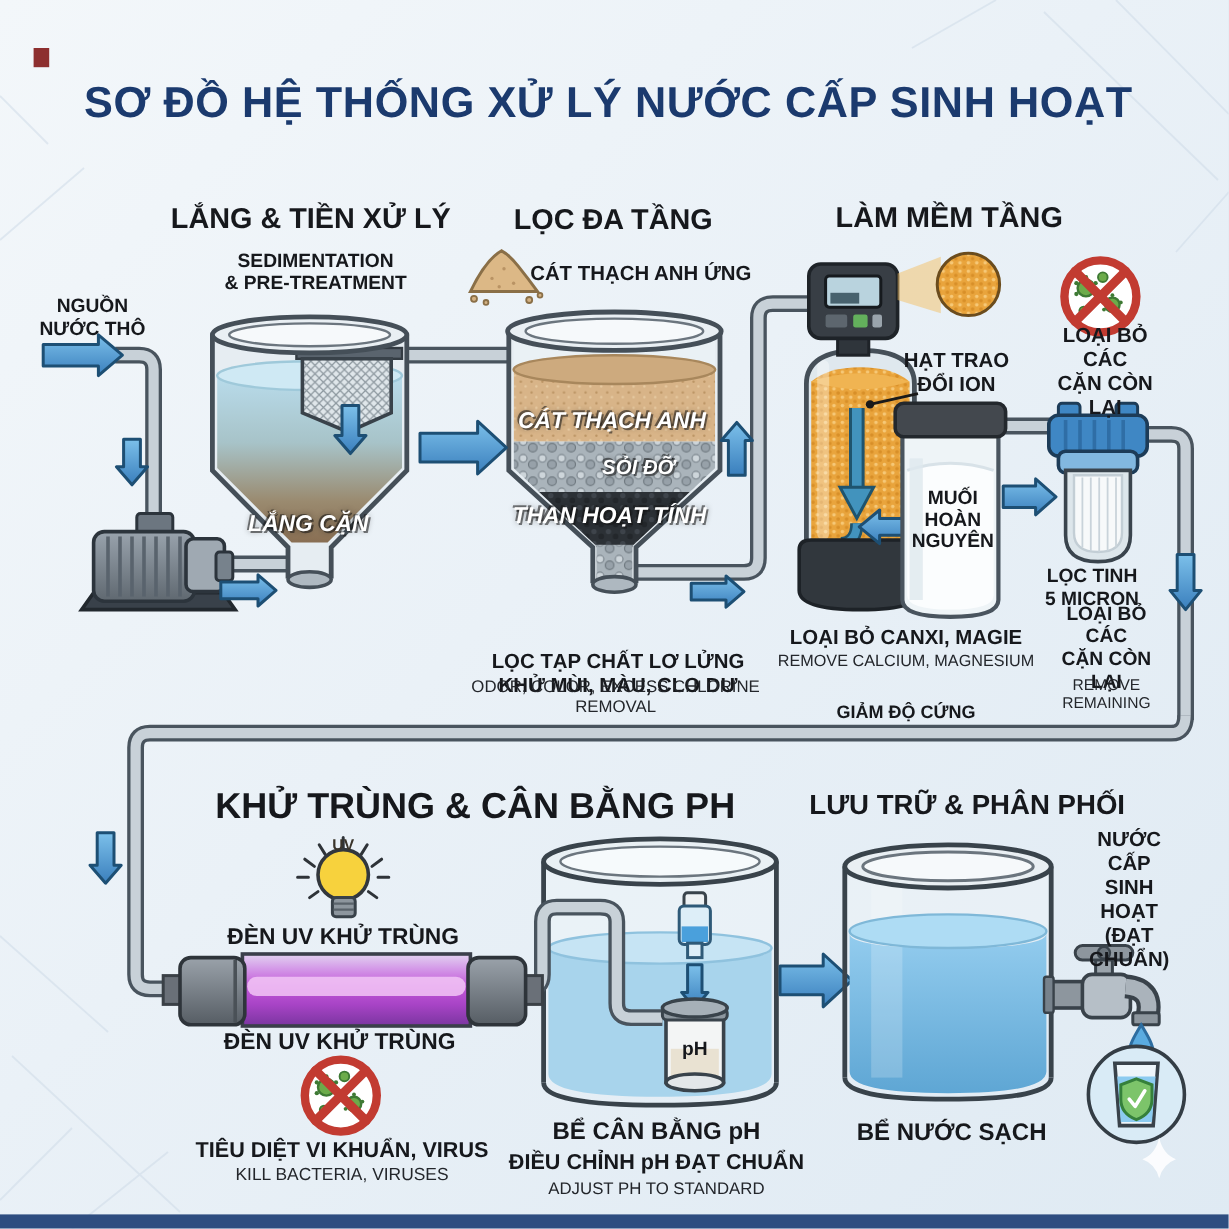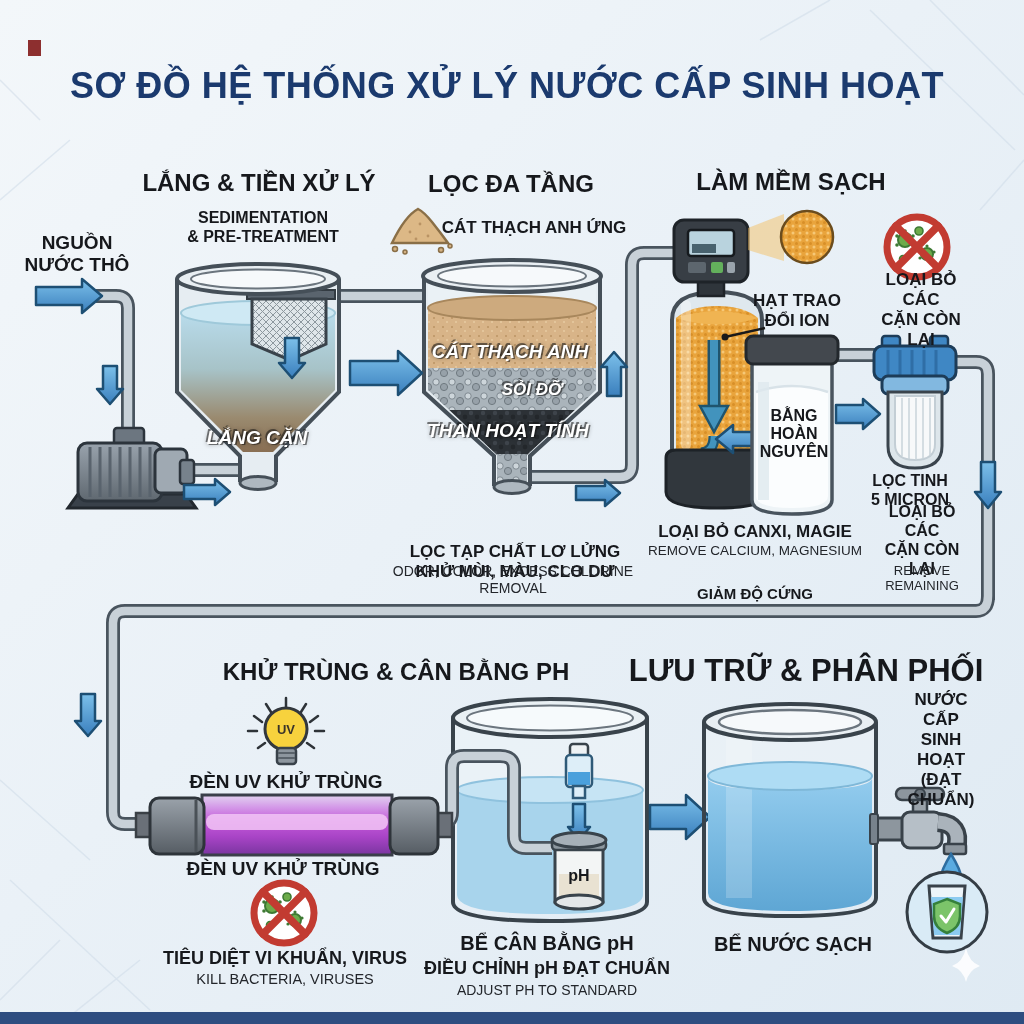--- a/index.html
+++ b/index.html
@@ -332,61 +332,61 @@
 </g>
 
 <rect x="0" y="1012" width="1024" height="12" fill="#2e4d80"></rect>
 </svg>
 
 <div class="lbl" style="left:507px;top:86px;font-size:36px;font-weight:700;color:#1b3a6e;letter-spacing:.5px;white-space:nowrap">SƠ ĐỒ HỆ THỐNG XỬ LÝ NƯỚC CẤP SINH HOẠT</div>
 
 <div class="lbl" style="left:259px;top:183px;font-size:24px">LẮNG &amp; TIỀN XỬ LÝ</div>
 <div class="lbl" style="left:263px;top:228px;font-size:16px">SEDIMENTATION
 &amp; PRE-TREATMENT</div>
-<div class="lbl" style="left:77px;top:254px;font-size:19px">NGUỒN
+<div class="lbl" style="left:77px;top:266px;font-size:16px">NGUỒN
 NƯỚC THÔ</div>
 <div class="lbl w" style="left:257px;top:438px;font-size:19px">LẮNG CẶN</div>
 
 <div class="lbl" style="left:511px;top:184px;font-size:24px">LỌC ĐA TẦNG</div>
 <div class="lbl" style="left:534px;top:228px;font-size:17px">CÁT THẠCH ANH ỨNG</div>
 <div class="lbl w" style="left:510px;top:352px;font-size:19px">CÁT THẠCH ANH</div>
 <div class="lbl w" style="left:532px;top:390px;font-size:17px">SỎI ĐỠ</div>
 <div class="lbl w" style="left:508px;top:431px;font-size:19px">THAN HOẠT TÍNH</div>
 <div class="lbl" style="left:515px;top:562px;font-size:17px">LỌC TẠP CHẤT LƠ LỬNG
 KHỬ MÙI, MÀU, CLO DƯ</div>
 <div class="lbl en" style="left:513px;top:580px;font-size:14px">ODOR, COLOR, EXCESS CHLORINE
 REMOVAL</div>
 
-<div class="lbl" style="left:791px;top:182px;font-size:24px">LÀM MỀM SẠCH</div>
+<div class="lbl" style="left:791px;top:182px;font-size:24px">LÀM MỀM TẦNG</div>
 <div class="lbl" style="left:797px;top:311px;font-size:17px">HẠT TRAO
 ĐỔI ION</div>
 <div class="lbl" style="left:921px;top:310px;font-size:17px">LOẠI BỎ CÁC
 CẶN CÒN LẠI</div>
-<div class="lbl" style="left:794px;top:434px;font-size:16px;line-height:1.12">BẰNG
+<div class="lbl" style="left:794px;top:434px;font-size:16px;line-height:1.12">MUỐI
 HOÀN
 NGUYÊN</div>
 <div class="lbl" style="left:755px;top:532px;font-size:17px">LOẠI BỎ CANXI, MAGIE</div>
 <div class="lbl en" style="left:755px;top:551px;font-size:13.5px">REMOVE CALCIUM, MAGNESIUM</div>
 <div class="lbl" style="left:755px;top:594px;font-size:15px">GIẢM ĐỘ CỨNG</div>
 <div class="lbl" style="left:910px;top:491px;font-size:16px">LỌC TINH
 5 MICRON</div>
 <div class="lbl" style="left:922px;top:541px;font-size:16px">LOẠI BỎ CÁC
 CẶN CÒN LẠI</div>
 <div class="lbl en" style="left:922px;top:578px;font-size:13px">REMOVE
 REMAINING</div>
 
-<div class="lbl" style="left:396px;top:672px;font-size:24px;white-space:nowrap">KHỬ TRÙNG &amp; CÂN BẰNG PH</div>
-<div class="lbl" style="left:286px;top:730px;font-size:13px;color:#3a342a">UV</div>
+<div class="lbl" style="left:396px;top:672px;font-size:30px;white-space:nowrap">KHỬ TRÙNG &amp; CÂN BẰNG PH</div>
+<div class="lbl" style="left:286px;top:704px;font-size:13px;color:#3a342a">UV</div>
 <div class="lbl" style="left:286px;top:782px;font-size:19px;white-space:nowrap">ĐÈN UV KHỬ TRÙNG</div>
 <div class="lbl" style="left:283px;top:869px;font-size:19px;white-space:nowrap">ĐÈN UV KHỬ TRÙNG</div>
 <div class="lbl" style="left:285px;top:959px;font-size:18px;white-space:nowrap">TIÊU DIỆT VI KHUẨN, VIRUS</div>
 <div class="lbl en" style="left:285px;top:980px;font-size:14.5px;white-space:nowrap">KILL BACTERIA, VIRUSES</div>
 <div class="lbl" style="left:579px;top:876px;font-size:16px">pH</div>
 <div class="lbl" style="left:547px;top:944px;font-size:20px;white-space:nowrap">BỂ CÂN BẰNG pH</div>
 <div class="lbl" style="left:547px;top:969px;font-size:18px;white-space:nowrap">ĐIỀU CHỈNH pH ĐẠT CHUẨN</div>
 <div class="lbl en" style="left:547px;top:990px;font-size:14px;white-space:nowrap">ADJUST PH TO STANDARD</div>
 
-<div class="lbl" style="left:806px;top:671px;font-size:31px;white-space:nowrap">LƯU TRỮ &amp; PHÂN PHỐI</div>
+<div class="lbl" style="left:806px;top:671px;font-size:23px;white-space:nowrap">LƯU TRỮ &amp; PHÂN PHỐI</div>
 <div class="lbl" style="left:941px;top:750px;font-size:17px">NƯỚC CẤP
 SINH HOẠT
 (ĐẠT CHUẨN)</div>
 <div class="lbl" style="left:793px;top:945px;font-size:20px;white-space:nowrap">BỂ NƯỚC SẠCH</div>
 </div>
 
 </body></html>

